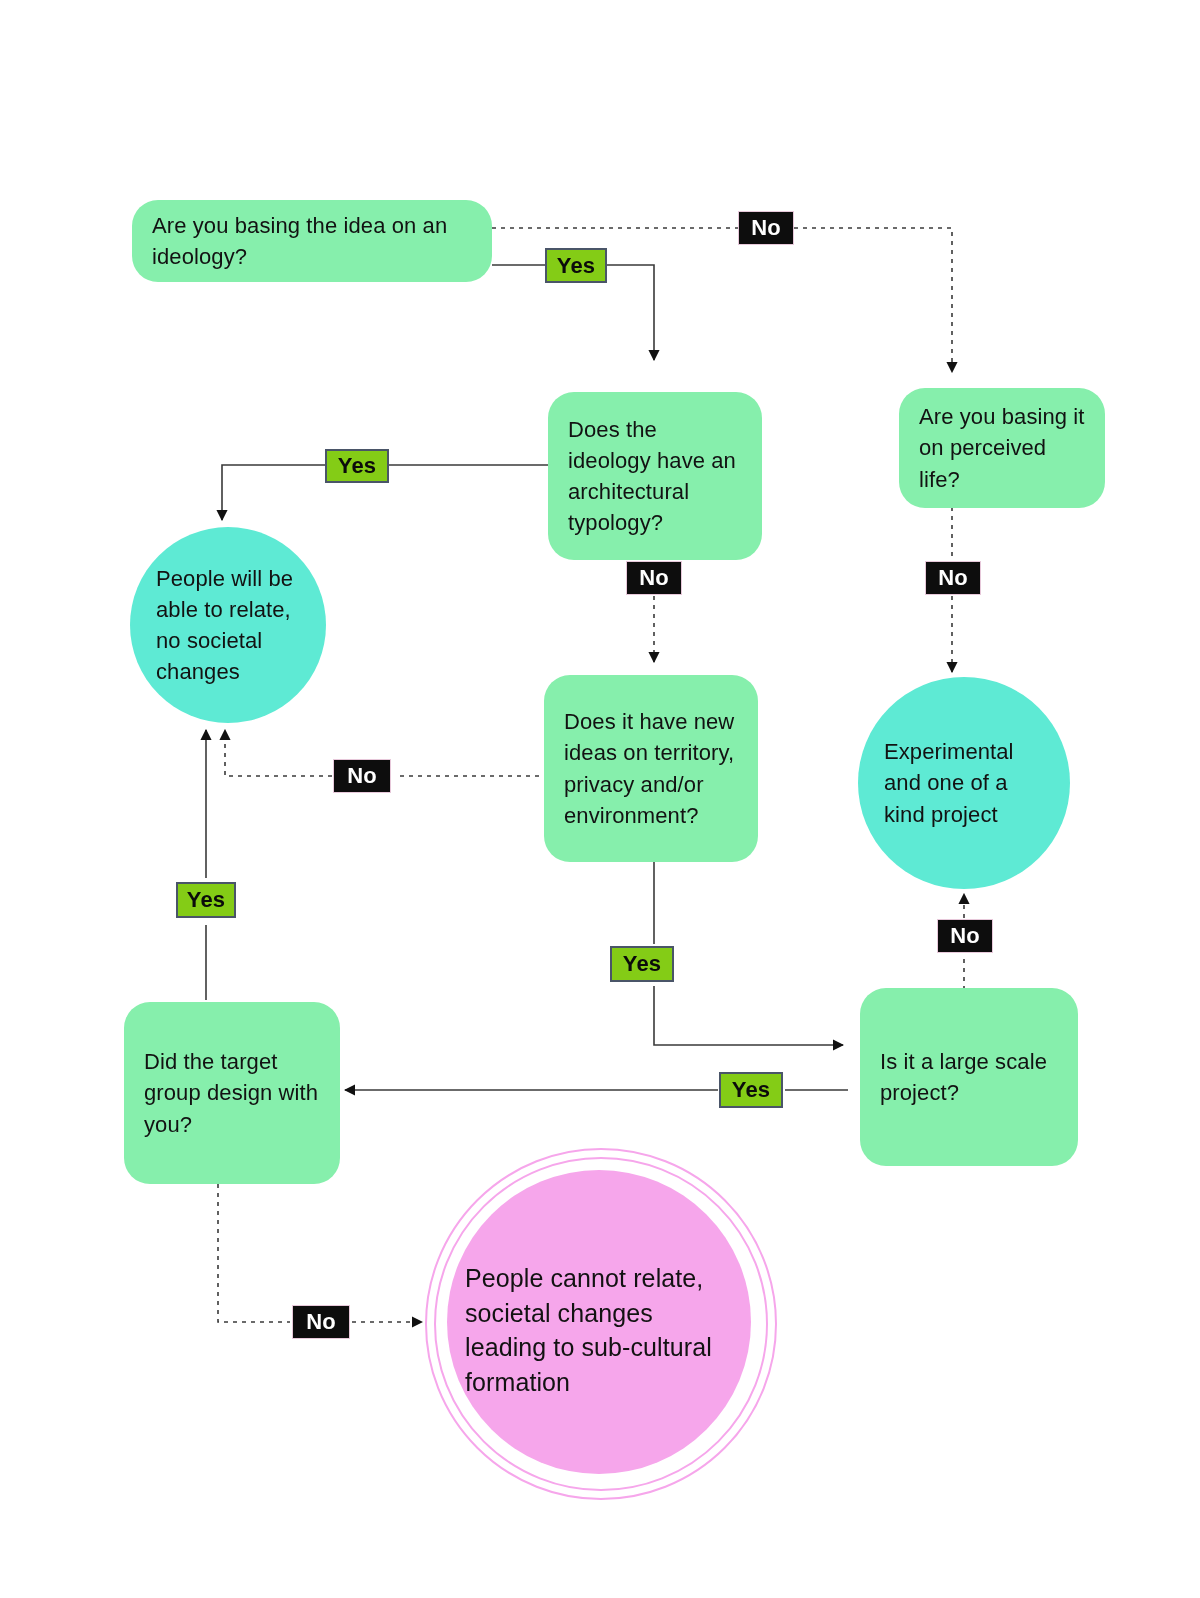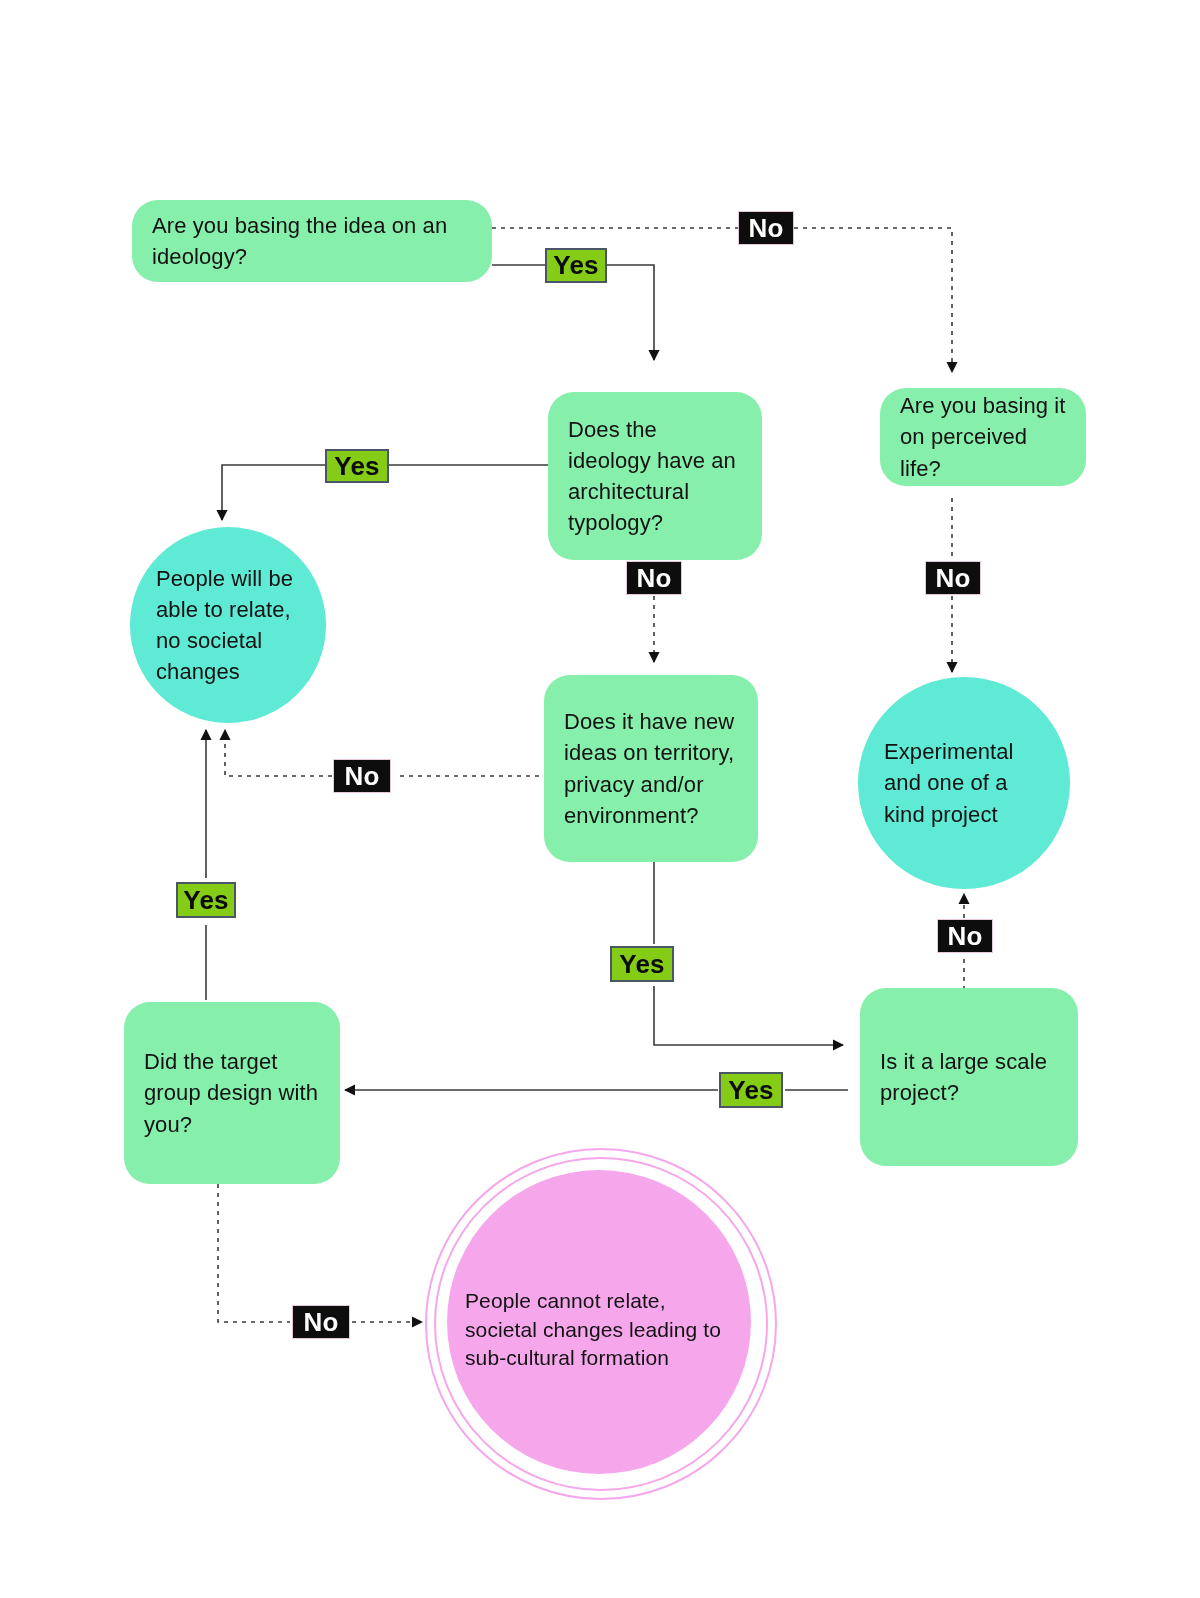--- a/index.html
+++ b/index.html
@@ -62,31 +62,31 @@
   .ring-mid {
     border: 2px solid #F6A6EB;
   }
   .ring-core {
     background: #F6A6EB;
   }
   .terminal-rings .label {
     position: relative;
     z-index: 3;
     padding: 0 40px;
-    font-size: 21px;
+    font-size: 25px;
     line-height: 1.38;
     margin-top: 16px;
   }
   .edge-label {
     position: absolute;
     box-sizing: border-box;
     display: flex;
     align-items: center;
     justify-content: center;
-    font-size: 26px;
+    font-size: 22px;
     font-weight: bold;
     letter-spacing: 0.2px;
     z-index: 6;
   }
   .edge-label.yes {
     background: #84cc16;
     border: 2px solid #4a5568;
     color: #0b0b0b;
   }
   .edge-label.no {
@@ -164,21 +164,21 @@
   </svg>
 
   <div class="node process" style="left:132px; top:200px; width:360px; height:82px;">
     <span class="label">Are you basing the idea on an ideology?</span>
   </div>
 
   <div class="node process" style="left:548px; top:392px; width:214px; height:168px;">
     <span class="label">Does the ideology have an architectural typology?</span>
   </div>
 
-  <div class="node process" style="left:880px; top:388px; width:206px; height:98px;">
+  <div class="node process" style="left:899px; top:388px; width:206px; height:120px;">
     <span class="label">Are you basing it on perceived life?</span>
   </div>
 
   <div class="node terminal" style="left:130px; top:527px; width:196px; height:196px;">
     <span class="label">People will be able to relate, no societal changes</span>
   </div>
 
   <div class="node process" style="left:544px; top:675px; width:214px; height:187px;">
     <span class="label">Does it have new ideas on territory, privacy and/or environment?</span>
   </div>

